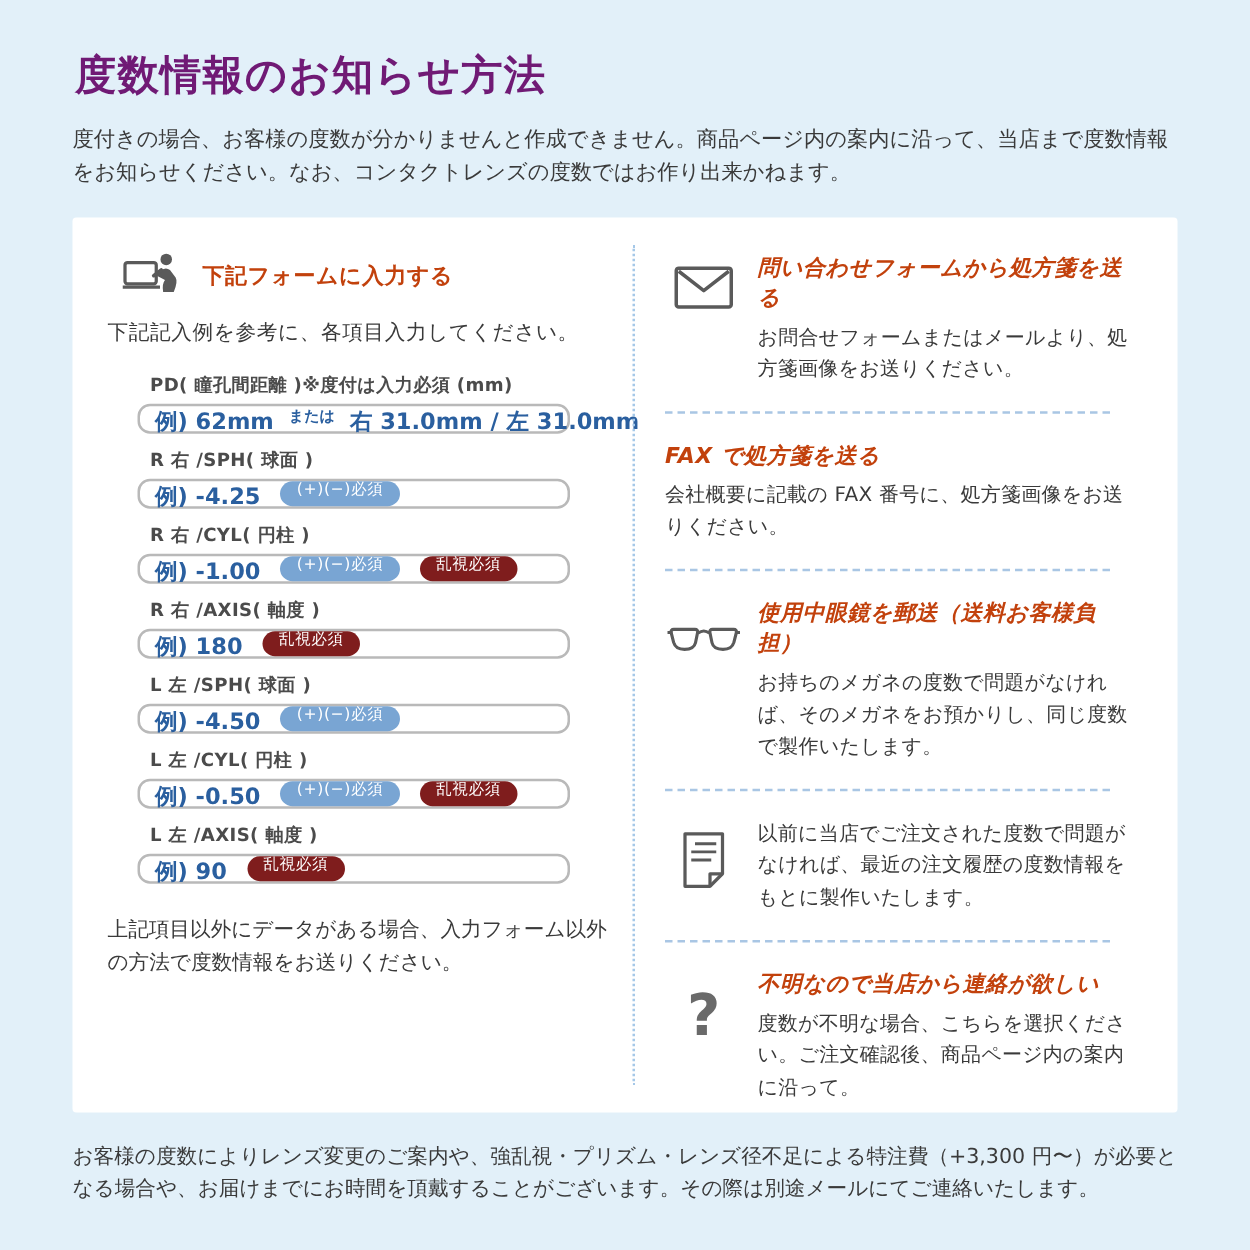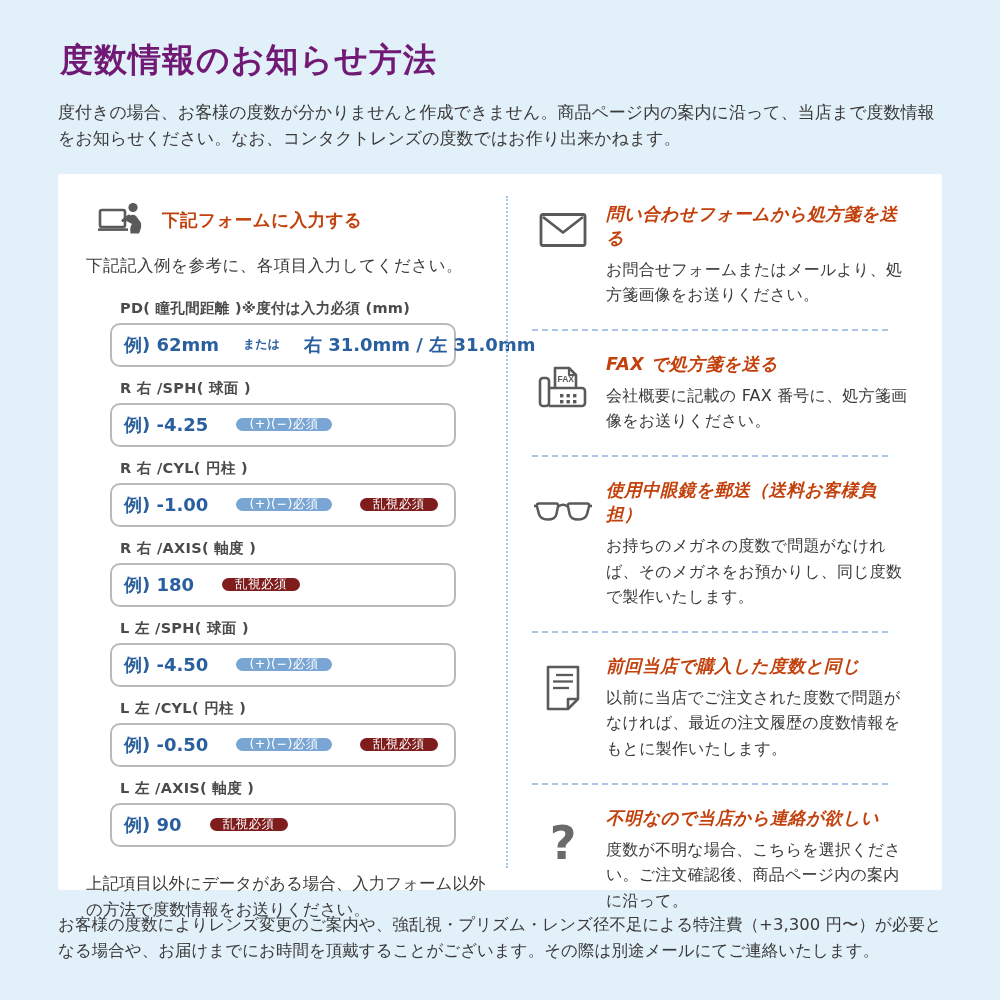--- a/index.html
+++ b/index.html
@@ -42,28 +42,27 @@
   .fields { margin-left: 24px; width: 346px; }
   .field { margin-bottom: 12px; }
   .field-label {
     font-size: 14.5px;
     font-weight: bold;
     color: #4b4b4b;
     margin: 0 0 5px 10px;
     letter-spacing: 0.3px;
   }
   .field-box {
-    height: 44px;
+    height: 24px;
     border: 2px solid #b9b9b9;
     border-radius: 10px;
     background: #fff;
     display: flex;
-    align-items: center;
     padding: 0 12px;
-    gap: 28px;
+    gap: 16px;
     white-space: nowrap;
   }
   .ex { font-size: 18px; font-weight: bold; color: #2a5f9f; }
   .ex-small { font-size: 12px; font-weight: bold; color: #2a5f9f; margin: 0 -4px; }
   .badge {
     border-radius: 999px;
     padding: 0 13px;
     font-size: 12.5px;
     font-weight: normal;
     color: #ffffff;
@@ -214,37 +213,20 @@
       </div>
       <div class="m-body">
         <span class="m-head">問い合わせフォームから処方箋を送る</span>
         <div class="m-text">お問合せフォームまたはメールより、処方箋画像をお送りください。</div>
       </div>
     </div>
 
     <div class="h-divider"></div>
 
     <div class="method">
-      <div class="m-icon">
-        <svg width="50" height="48" viewBox="0 0 50 48">
-          <rect x="2" y="16" width="9" height="28" rx="3" fill="none" stroke="#5a5a5a" stroke-width="2.6"></rect>
-          <path d="M11 26 h33 a3 3 0 0 1 3 3 v12 a3 3 0 0 1 -3 3 h-33" fill="none" stroke="#5a5a5a" stroke-width="2.6"></path>
-          <path d="M17 26 V6 h14 l7 7 v13" fill="none" stroke="#5a5a5a" stroke-width="2.6" stroke-linejoin="round"></path>
-          <path d="M31 6 v7 h7" fill="none" stroke="#5a5a5a" stroke-width="2.2" stroke-linejoin="round"></path>
-          <text x="19.5" y="20" font-size="8.5" font-weight="bold" fill="#5a5a5a" font-family="Liberation Sans, sans-serif">FAX</text>
-          <g fill="#5a5a5a">
-            <rect x="22" y="32" width="3.4" height="3.4"></rect>
-              <rect x="28.5" y="32" width="3.4" height="3.4"></rect>
-              <rect x="35" y="32" width="3.4" height="3.4"></rect>
-            <rect x="22" y="38" width="3.4" height="3.4"></rect>
-              <rect x="28.5" y="38" width="3.4" height="3.4"></rect>
-              <rect x="35" y="38" width="3.4" height="3.4"></rect>
-          </g>
-        </svg>
-      </div>
       <div class="m-body">
         <span class="m-head">FAX で処方箋を送る</span>
         <div class="m-text">会社概要に記載の FAX 番号に、処方箋画像をお送りください。</div>
       </div>
     </div>
 
     <div class="h-divider"></div>
 
     <div class="method">
       <div class="m-icon" style="padding-top:22px;">
@@ -267,21 +249,20 @@
       <div class="m-icon">
         <svg width="40" height="48" viewBox="0 0 40 48">
           <path d="M5 3 h30 v32 l-10 10 H5 z" fill="none" stroke="#5a5a5a" stroke-width="2.6" stroke-linejoin="round"></path>
           <path d="M35 35 h-10 v10" fill="none" stroke="#5a5a5a" stroke-width="2.6" stroke-linejoin="round"></path>
           <line x1="13" y1="11" x2="30" y2="11" stroke="#5a5a5a" stroke-width="2.3"></line>
           <line x1="10" y1="17.5" x2="30" y2="17.5" stroke="#5a5a5a" stroke-width="2.3"></line>
           <line x1="10" y1="24" x2="26" y2="24" stroke="#5a5a5a" stroke-width="2.3"></line>
         </svg>
       </div>
       <div class="m-body">
-        <span class="m-head">前回当店で購入した度数と同じ</span>
         <div class="m-text">以前に当店でご注文された度数で問題がなければ、最近の注文履歴の度数情報をもとに製作いたします。</div>
       </div>
     </div>
 
     <div class="h-divider"></div>
 
     <div class="method">
       <div class="m-icon">
         <div class="qmark">?</div>
       </div>

